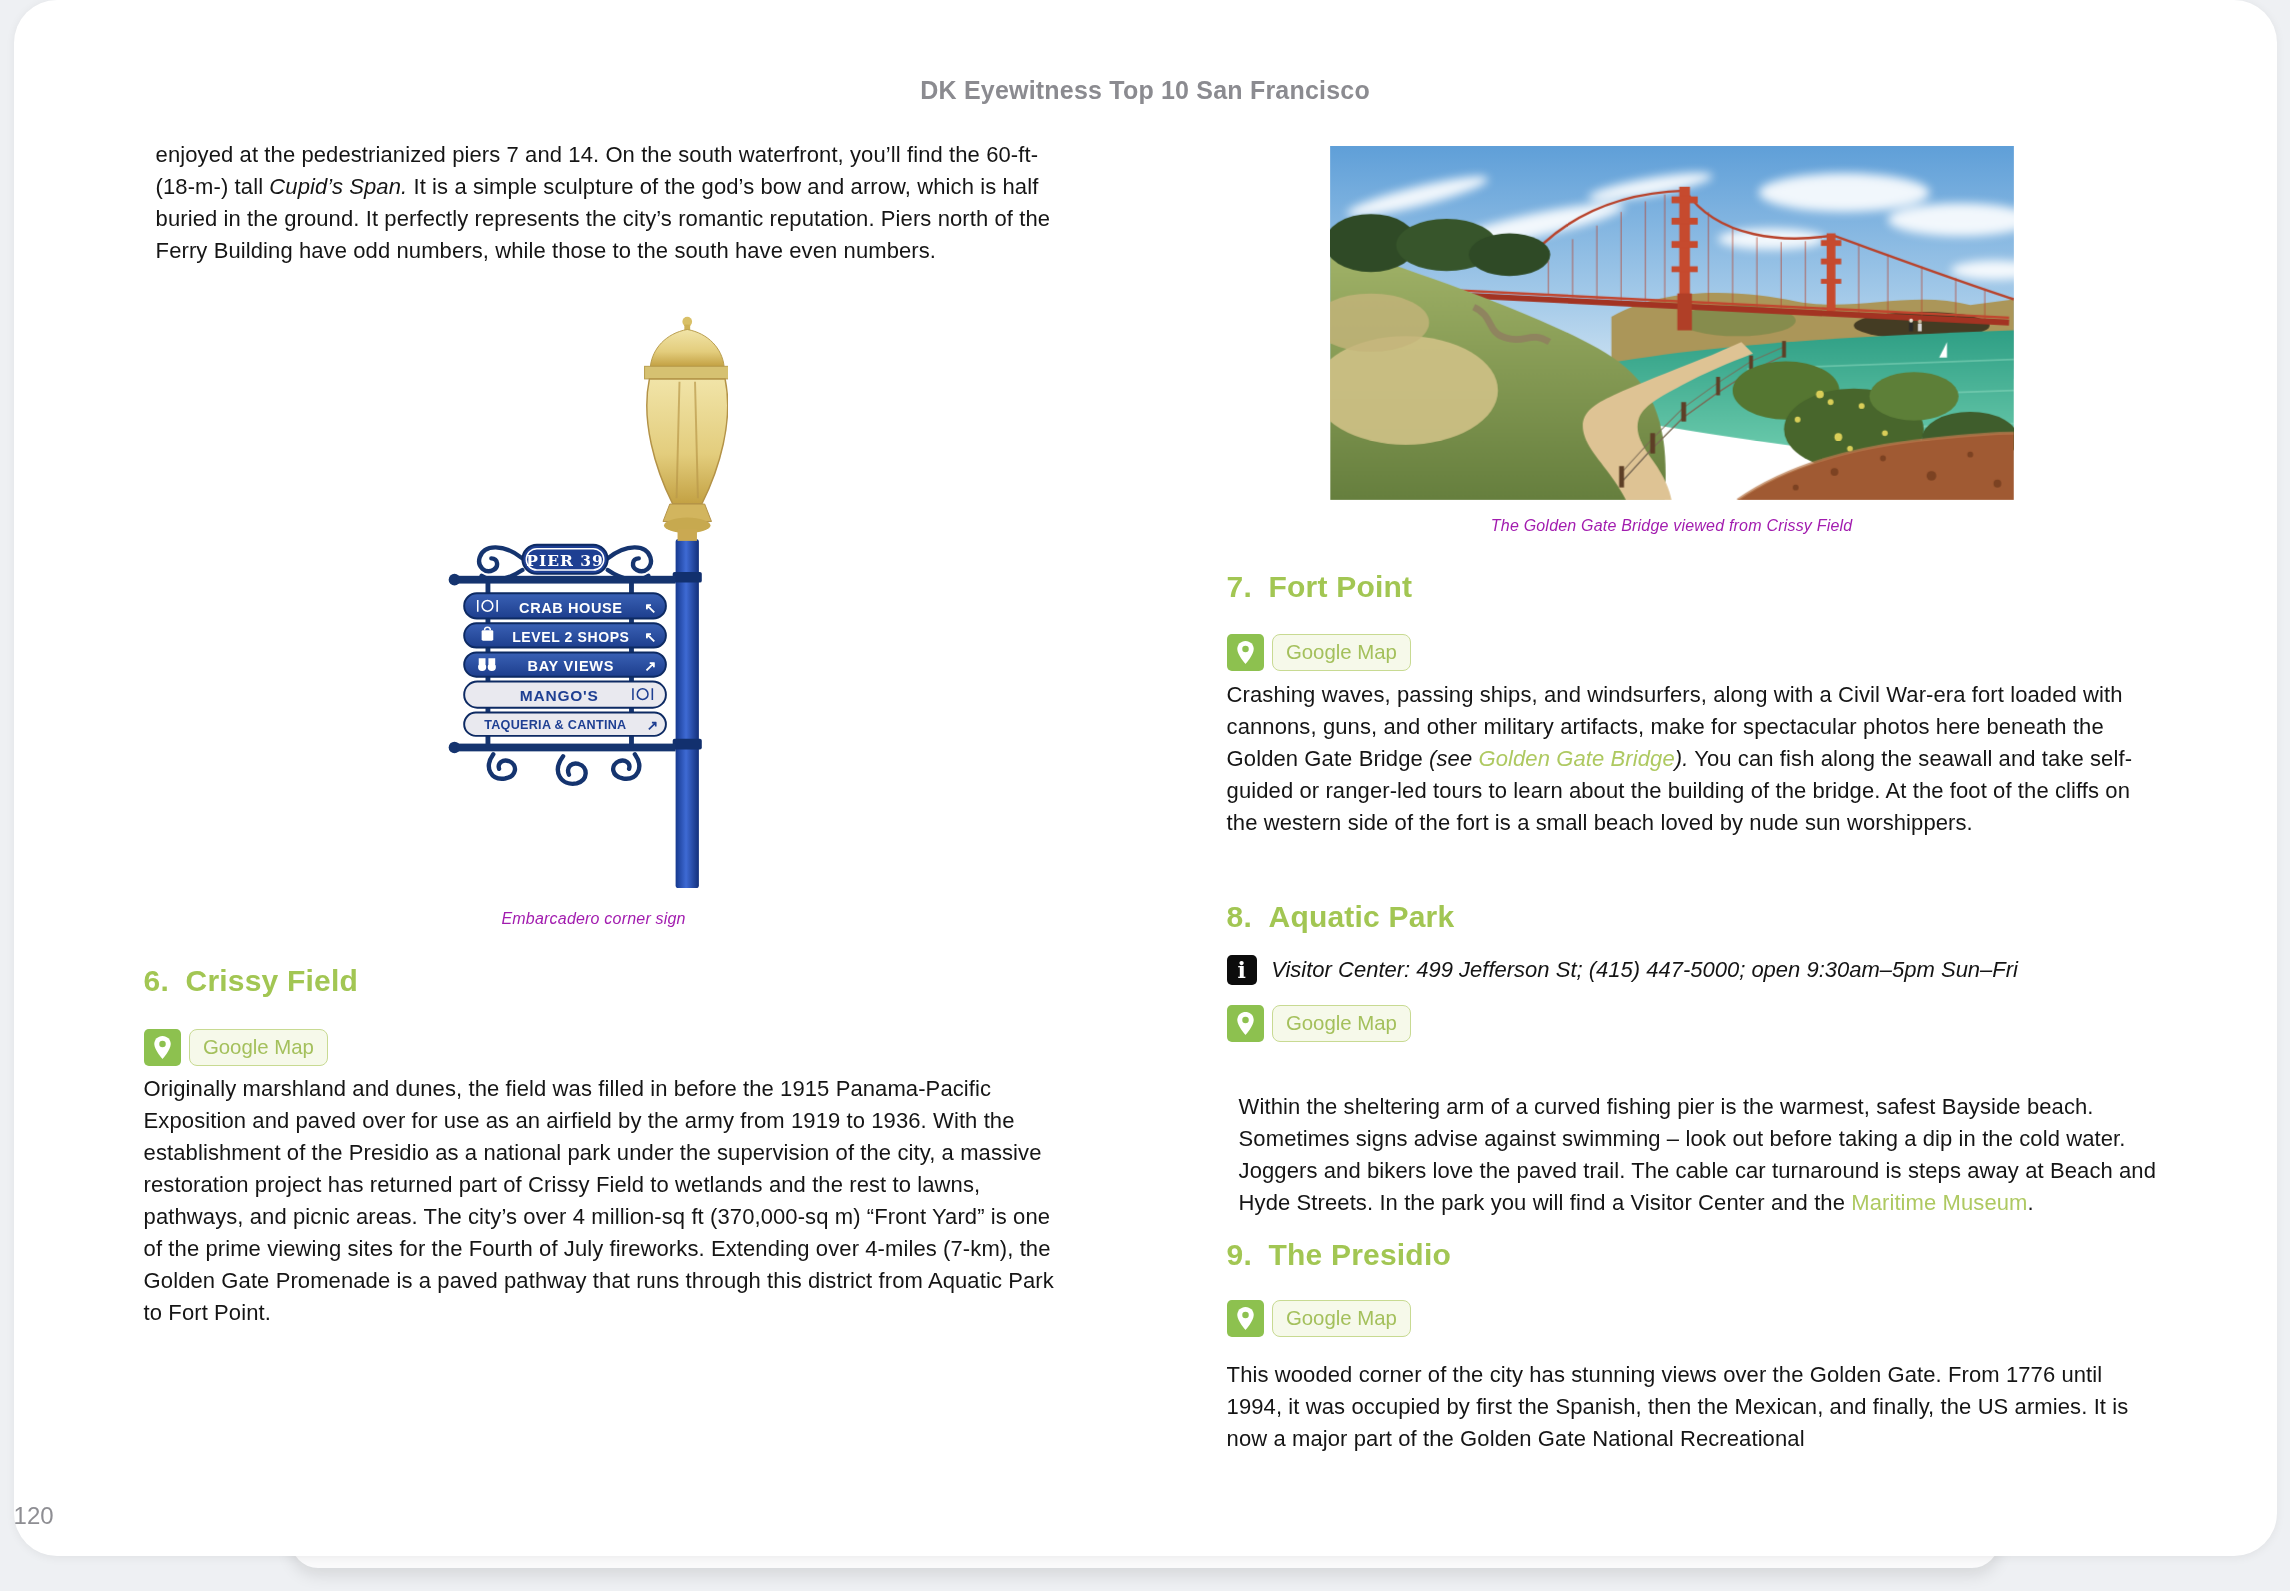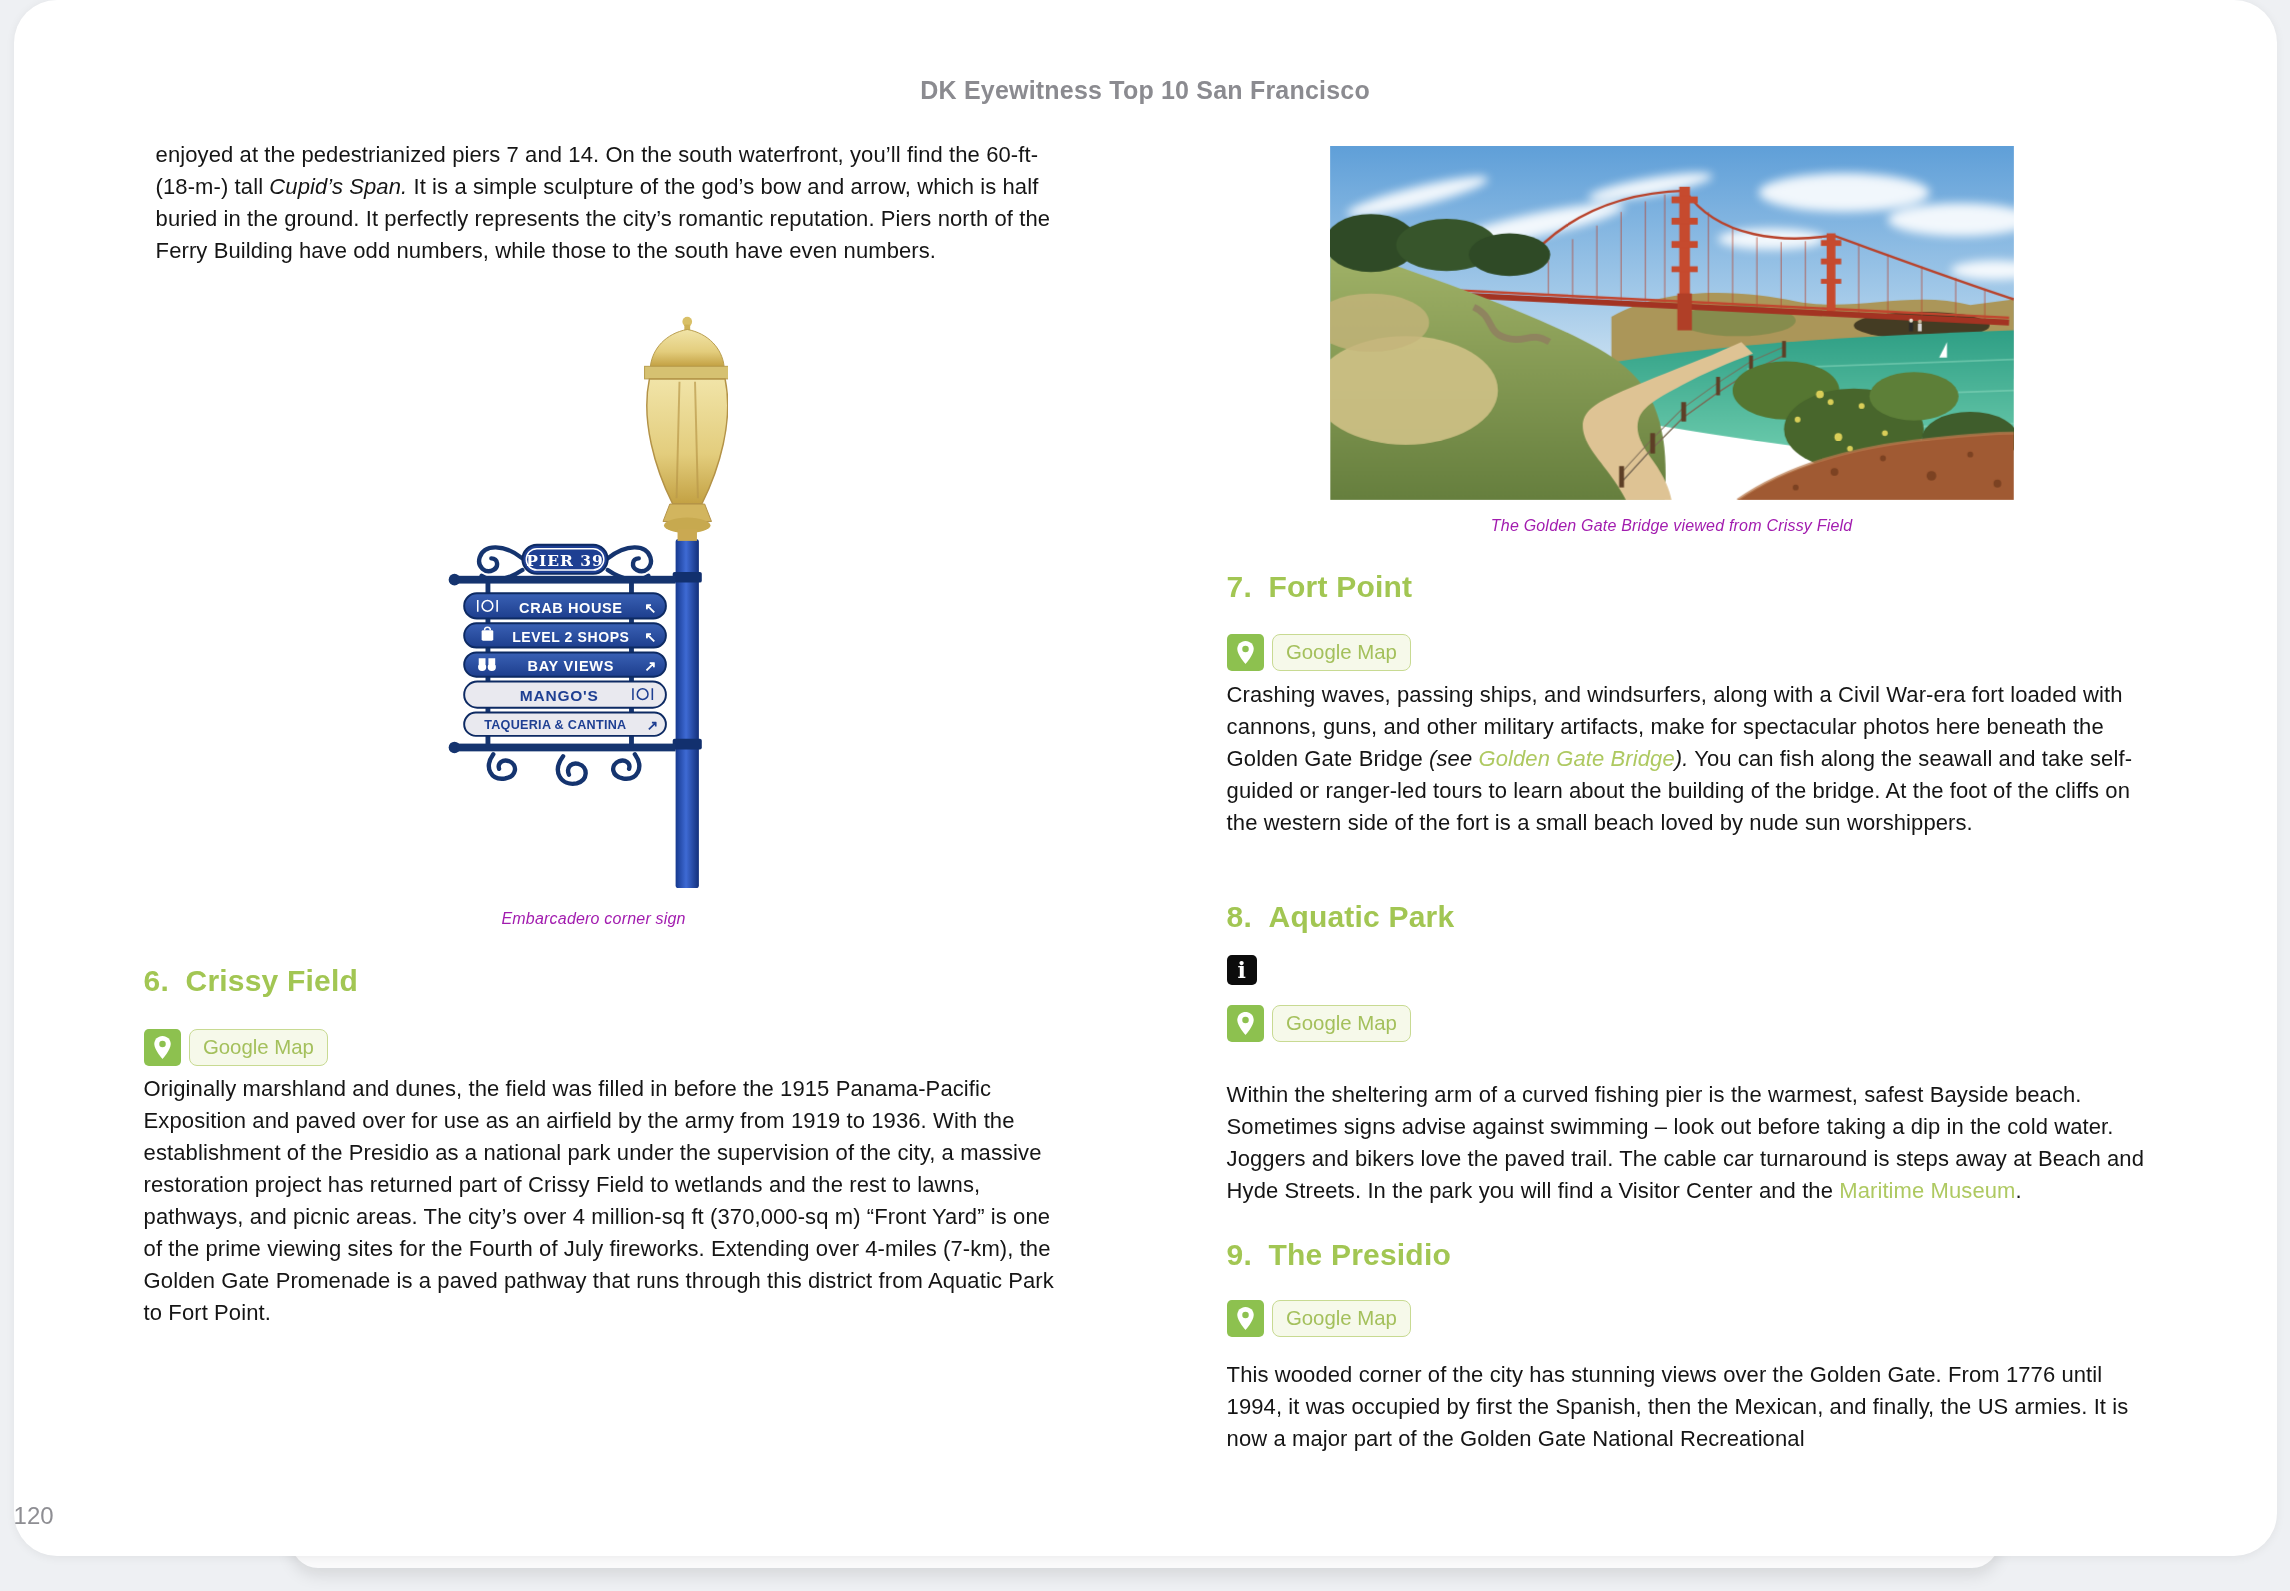--- a/index.html
+++ b/index.html
@@ -371,33 +371,34 @@
     <span>Crashing waves, passing ships, and windsurfers, along with a Civil War-era fort loaded with cannons, guns, and other military artifacts, make for spectacular photos here beneath the Golden Gate Bridge </span><span class="italic">(see </span><span class="italic link">Golden Gate Bridge</span><span class="italic">).</span><span> You can fish along the seawall and take self-guided or ranger-led tours to learn about the building of the bridge. At the foot of the cliffs on the western side of the fort is a small beach loved by nude sun worshippers.</span>
   </p>
 
   <div class="abs h2" style="left:1213px;top:900px;">
     <span>8.</span>
     <span>Aquatic Park</span>
   </div>
 
   <div class="abs info-row" style="left:1213px;top:955px;">
     <span class="info-icon">i</span>
+    <span class="info-text">Visitor Center: 499 Jefferson St; (415) 447-5000; open 9:30am–5pm Sun–Fri</span>
   </div>
 
   <div class="abs map-row" style="left:1213px;top:1005px;">
     <span class="map-pin">
       <svg width="23" height="25" viewBox="0 0 24 26">
           <path d="M12,1 C7,1 3.4,4.8 3.4,9.4 C3.4,15.5 12,25 12,25 C12,25 20.6,15.5 20.6,9.4 C20.6,4.8 17,1 12,1 Z" fill="#ffffff"></path>
           <circle cx="12" cy="9.4" r="3.4" fill="#8dc14f"></circle>
         </svg>
     </span>
     <span class="map-btn">Google Map</span>
   </div>
 
-  <p class="abs body-text" style="left:1213px;top:1079px;width:937px;margin:0;">
+  <p class="abs body-text" style="left:1213px;top:1079px;width:937px;margin:12px;">
     <span>Within the sheltering arm of a curved fishing pier is the warmest, safest Bayside beach. Sometimes signs advise against swimming – look out before taking a dip in the cold water. Joggers and bikers love the paved trail. The cable car turnaround is steps away at Beach and Hyde Streets. In the park you will find a Visitor Center and the </span><span class="link">Maritime Museum</span><span>.</span>
   </p>
 
   <div class="abs h2" style="left:1213px;top:1238px;">
     <span>9.</span>
     <span>The Presidio</span>
   </div>
 
   <div class="abs map-row" style="left:1213px;top:1300px;">
     <span class="map-pin">

